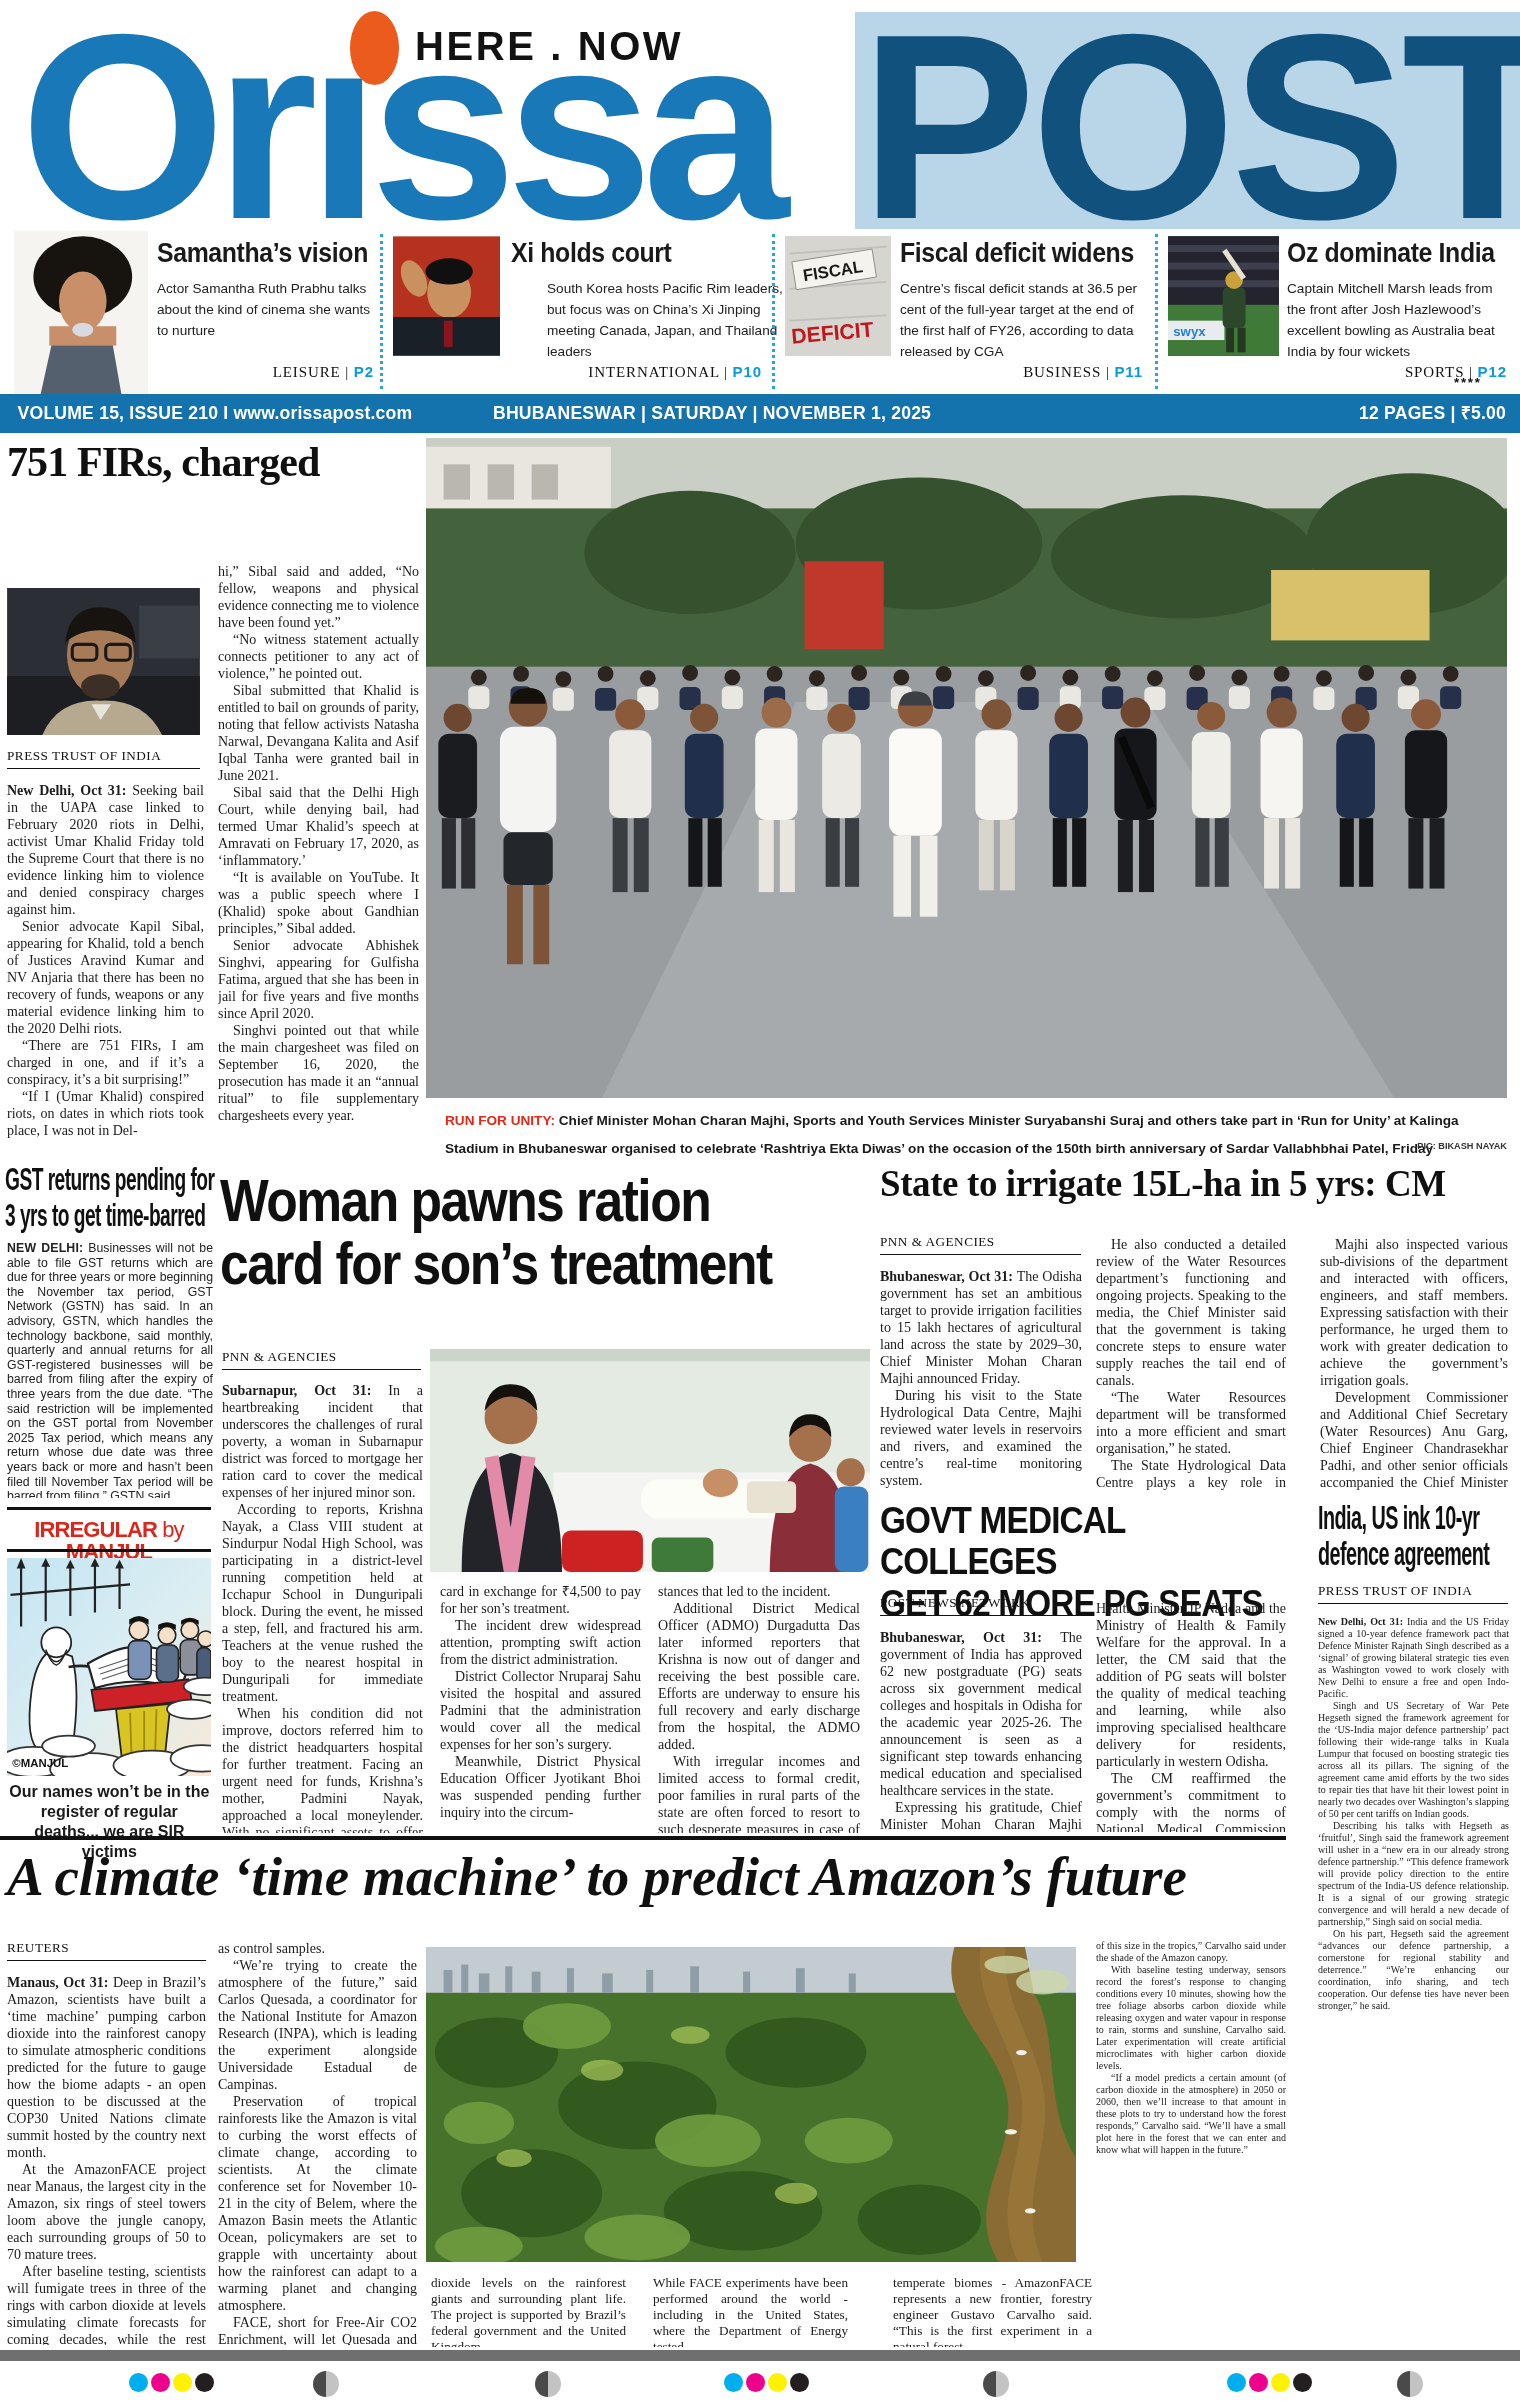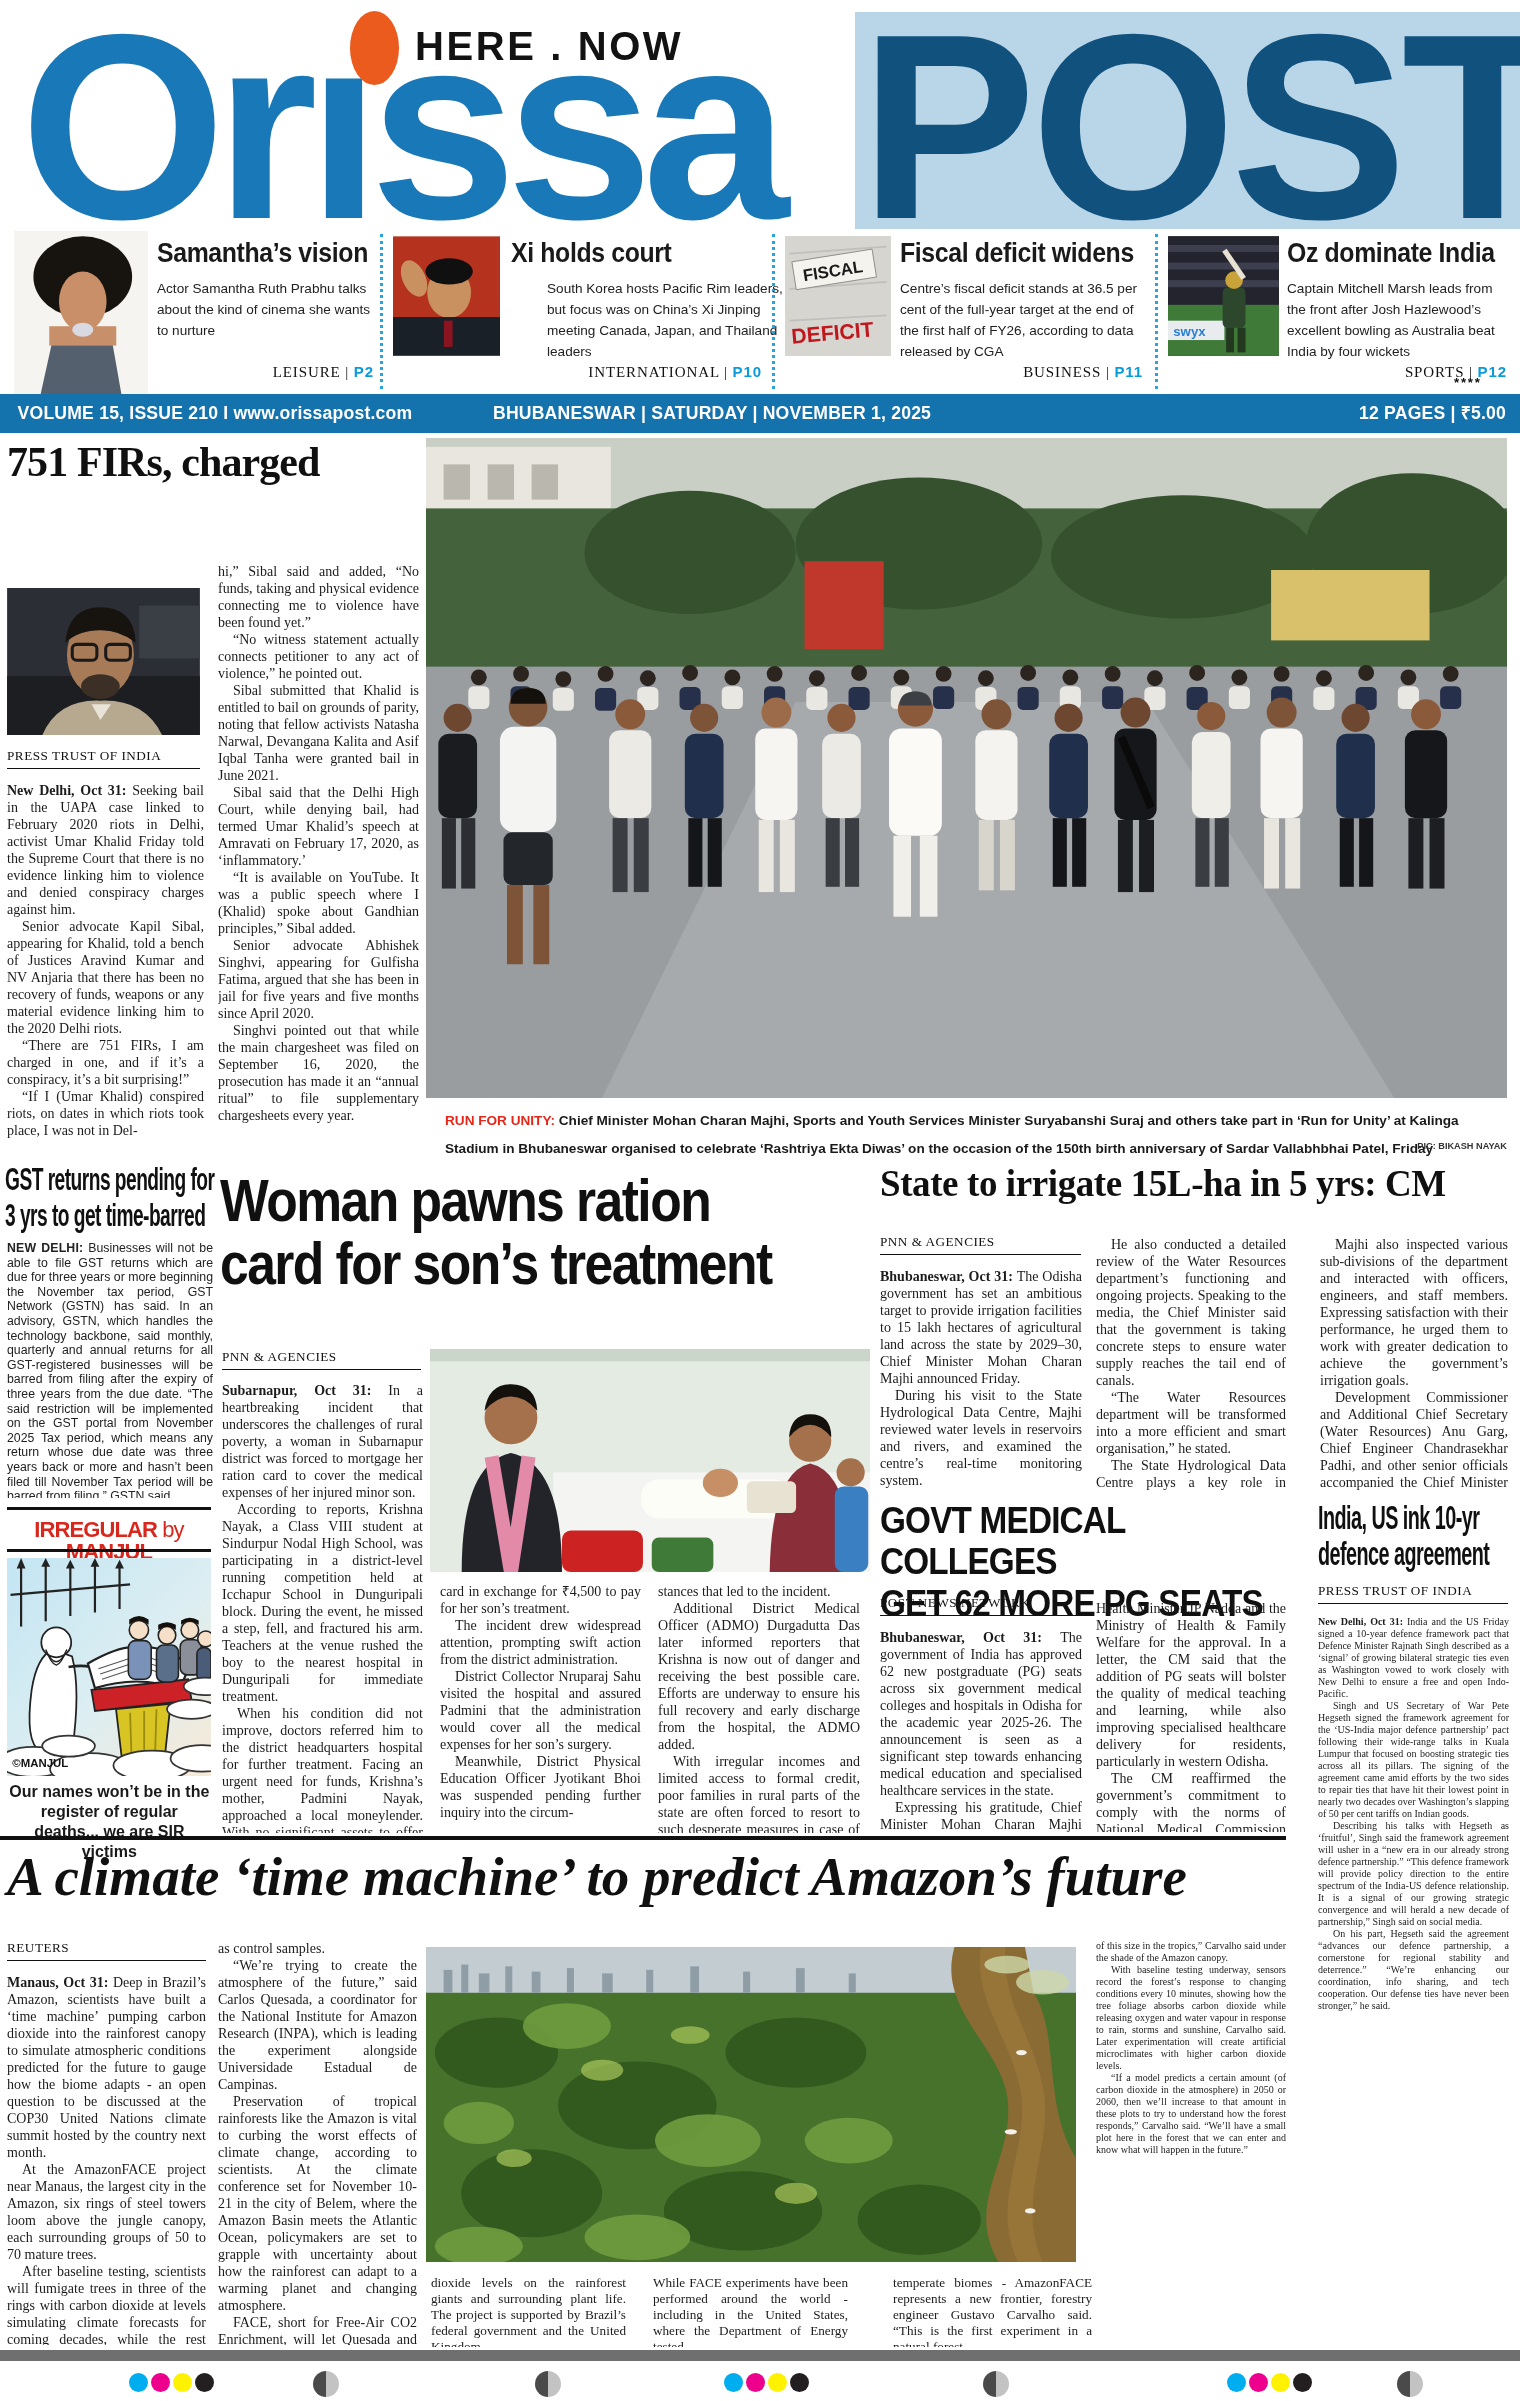--- a/index.html
+++ b/index.html
@@ -163,21 +163,21 @@
   <div class="abs bl" style="left:7px;top:748px;width:193px;">PRESS TRUST OF INDIA</div>
 
   <div class="abs col" style="left:7px;top:782px;width:197px;height:375px;">
     <p class="bp"><span class="dl">New Delhi, Oct 31: </span><span>Seeking bail in the UAPA case linked to February 2020 riots in Delhi, activist Umar Khalid Friday told the Supreme Court that there is no evidence linking him to violence and denied conspiracy charges against him.</span></p>
     <p class="bp ind">Senior advocate Kapil Sibal, appearing for Khalid, told a bench of Justices Aravind Kumar and NV Anjaria that there has been no recovery of funds, weapons or any material evidence linking him to the 2020 Delhi riots.</p>
     <p class="bp ind">“There are 751 FIRs, I am charged in one, and if it’s a conspiracy, it’s a bit surprising!”</p>
     <p class="bp ind">“If I (Umar Khalid) conspired riots, on dates in which riots took place, I was not in Del-</p>
   </div>
 
   <div class="abs col" style="left:218px;top:563px;width:201px;height:593px;">
-    <p class="bp">hi,” Sibal said and added, “No funds, taking and physical evidence connecting me to violence have been found yet.”</p>
+    <p class="bp">hi,” Sibal said and added, “No fellow, weapons and physical evidence connecting me to violence have been found yet.”</p>
     <p class="bp ind">“No witness statement actually connects petitioner to any act of violence,” he pointed out.</p>
     <p class="bp ind">Sibal submitted that Khalid is entitled to bail on grounds of parity, noting that fellow activists Natasha Narwal, Devangana Kalita and Asif Iqbal Tanha were granted bail in June 2021.</p>
     <p class="bp ind">Sibal said that the Delhi High Court, while denying bail, had termed Umar Khalid’s speech at Amravati on February 17, 2020, as ‘inflammatory.’</p>
     <p class="bp ind">“It is available on YouTube. It was a public speech where I (Khalid) spoke about Gandhian principles,” Sibal added.</p>
     <p class="bp ind">Senior advocate Abhishek Singhvi, appearing for Gulfisha Fatima, argued that she has been in jail for five years and five months since April 2020.</p>
     <p class="bp ind">Singhvi pointed out that while the main chargesheet was filed on September 16, 2020, the prosecution has made it an “annual ritual” to file supplementary chargesheets every year.</p>
   </div>
 
   <div class="abs tphoto" style="left:426px;top:438px;width:1081px;height:660px;">
     <svg width="1081" height="660" viewBox="0 0 1228 750" preserveAspectRatio="none">

